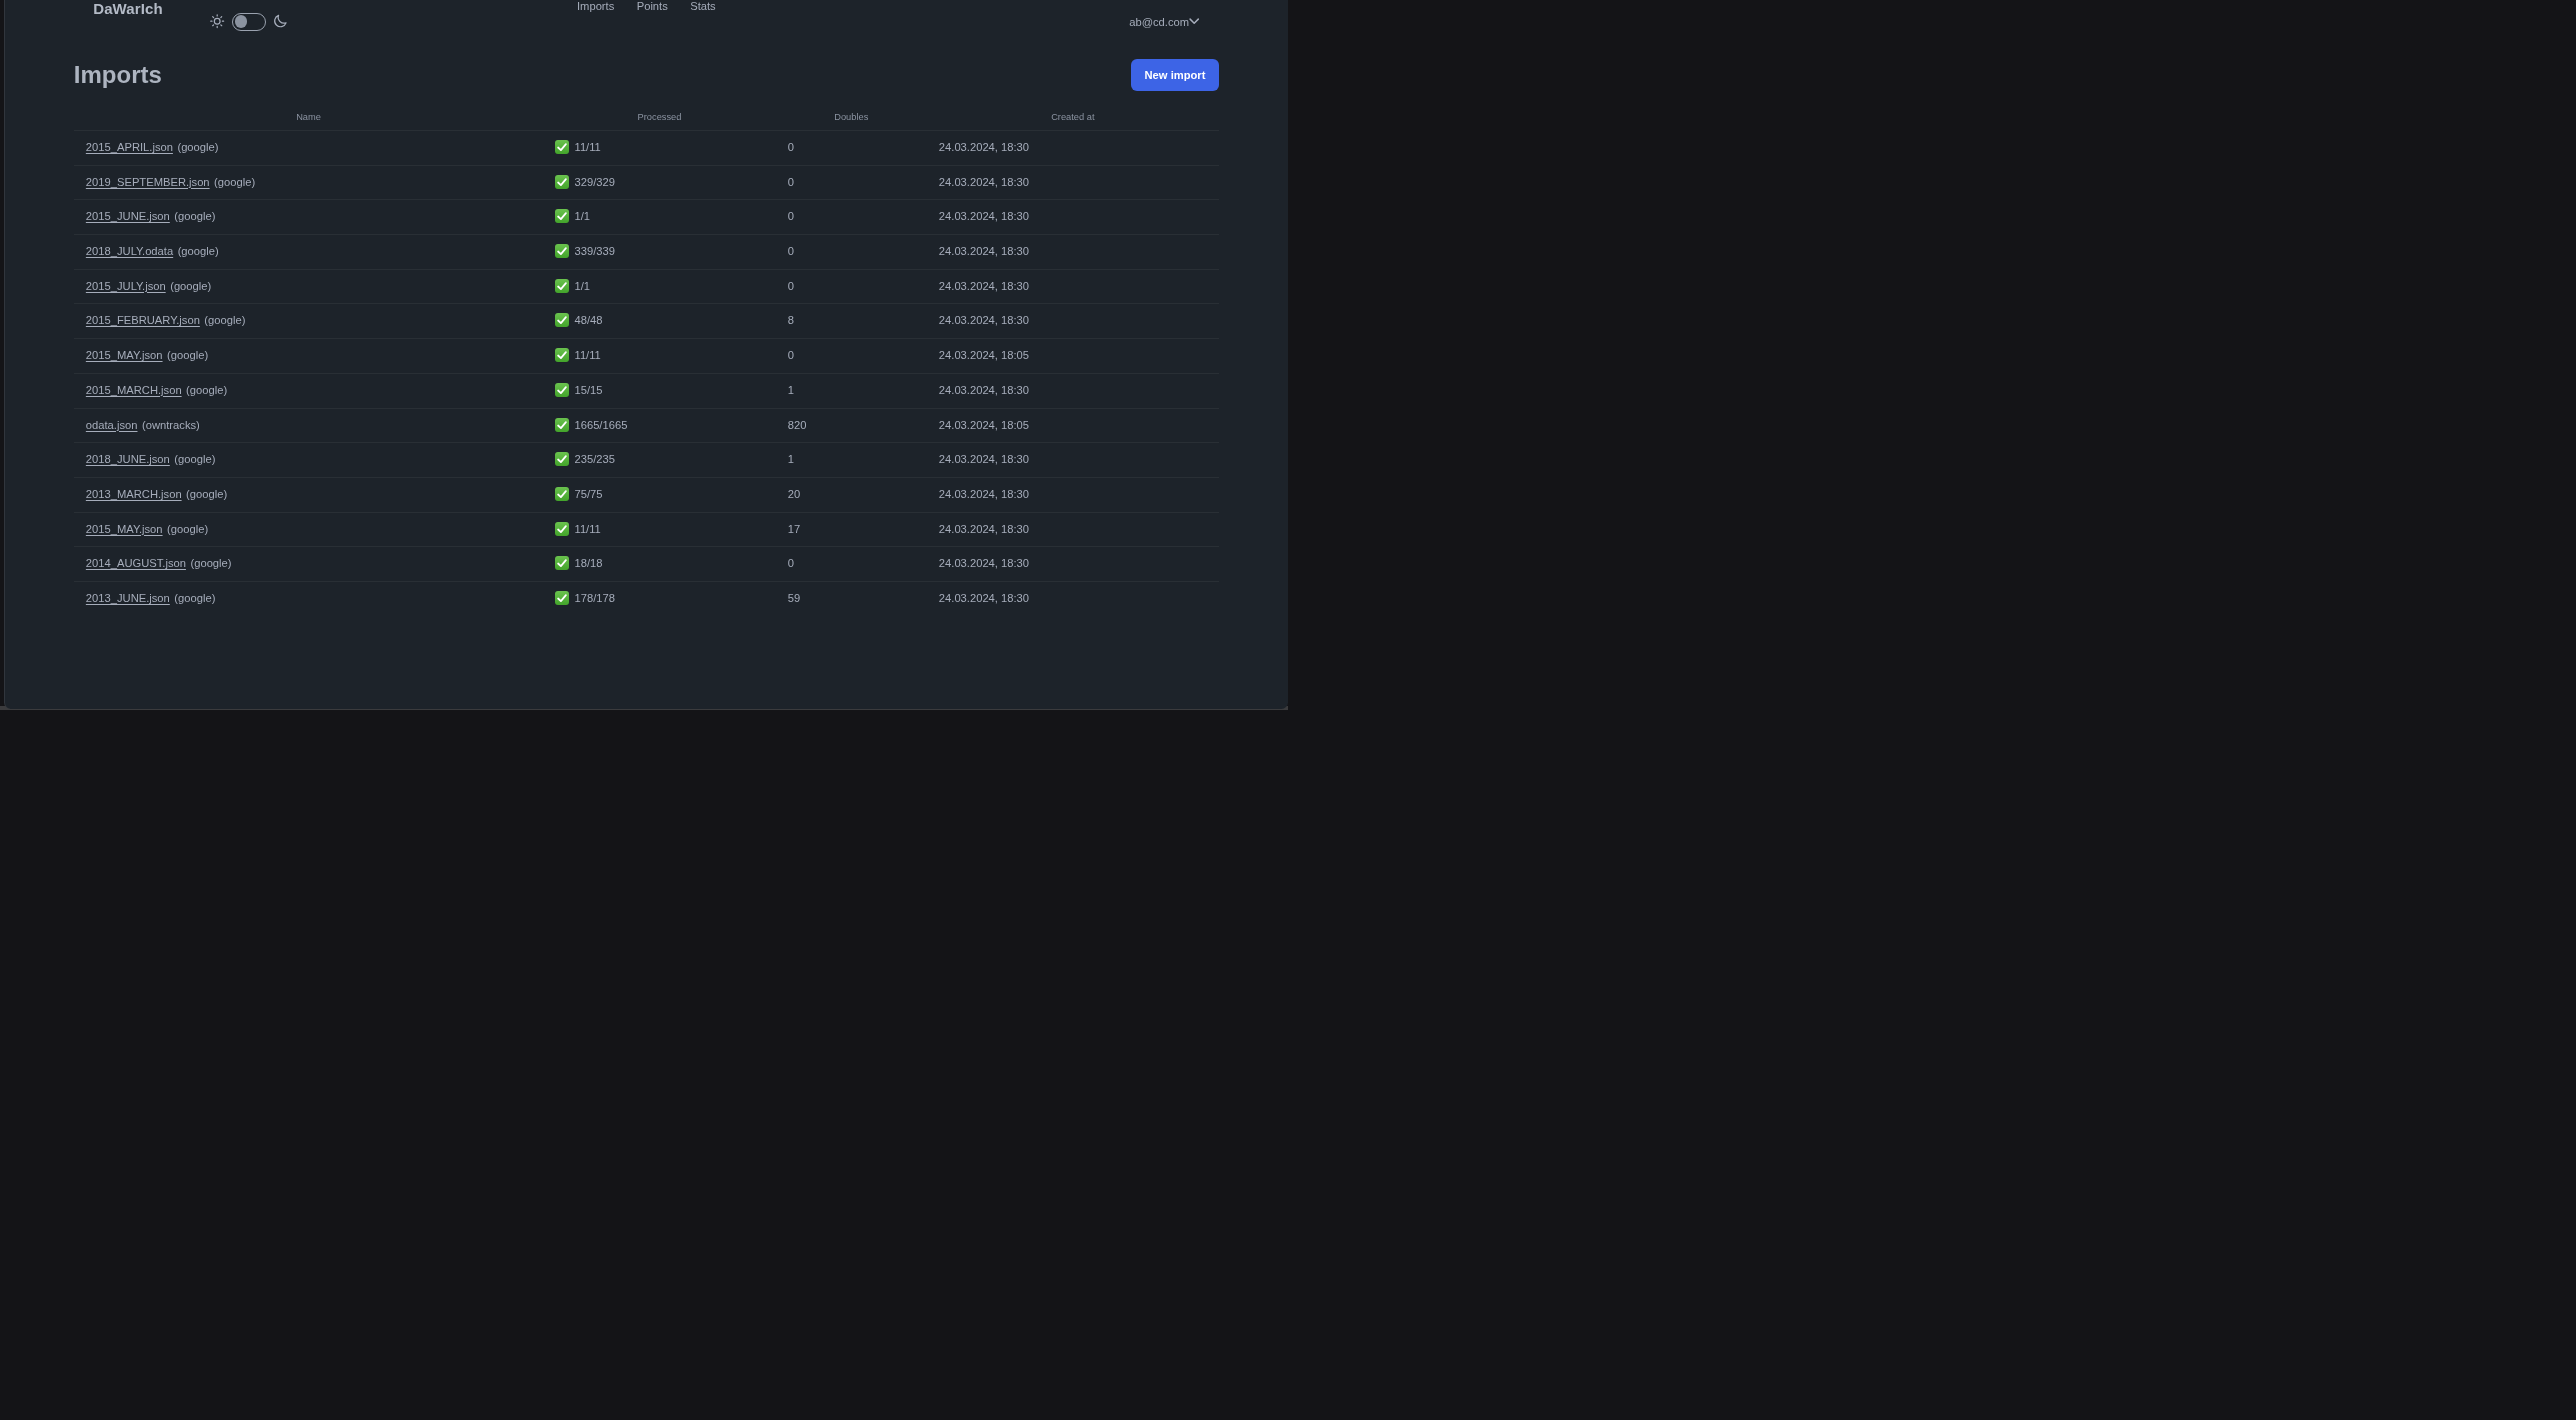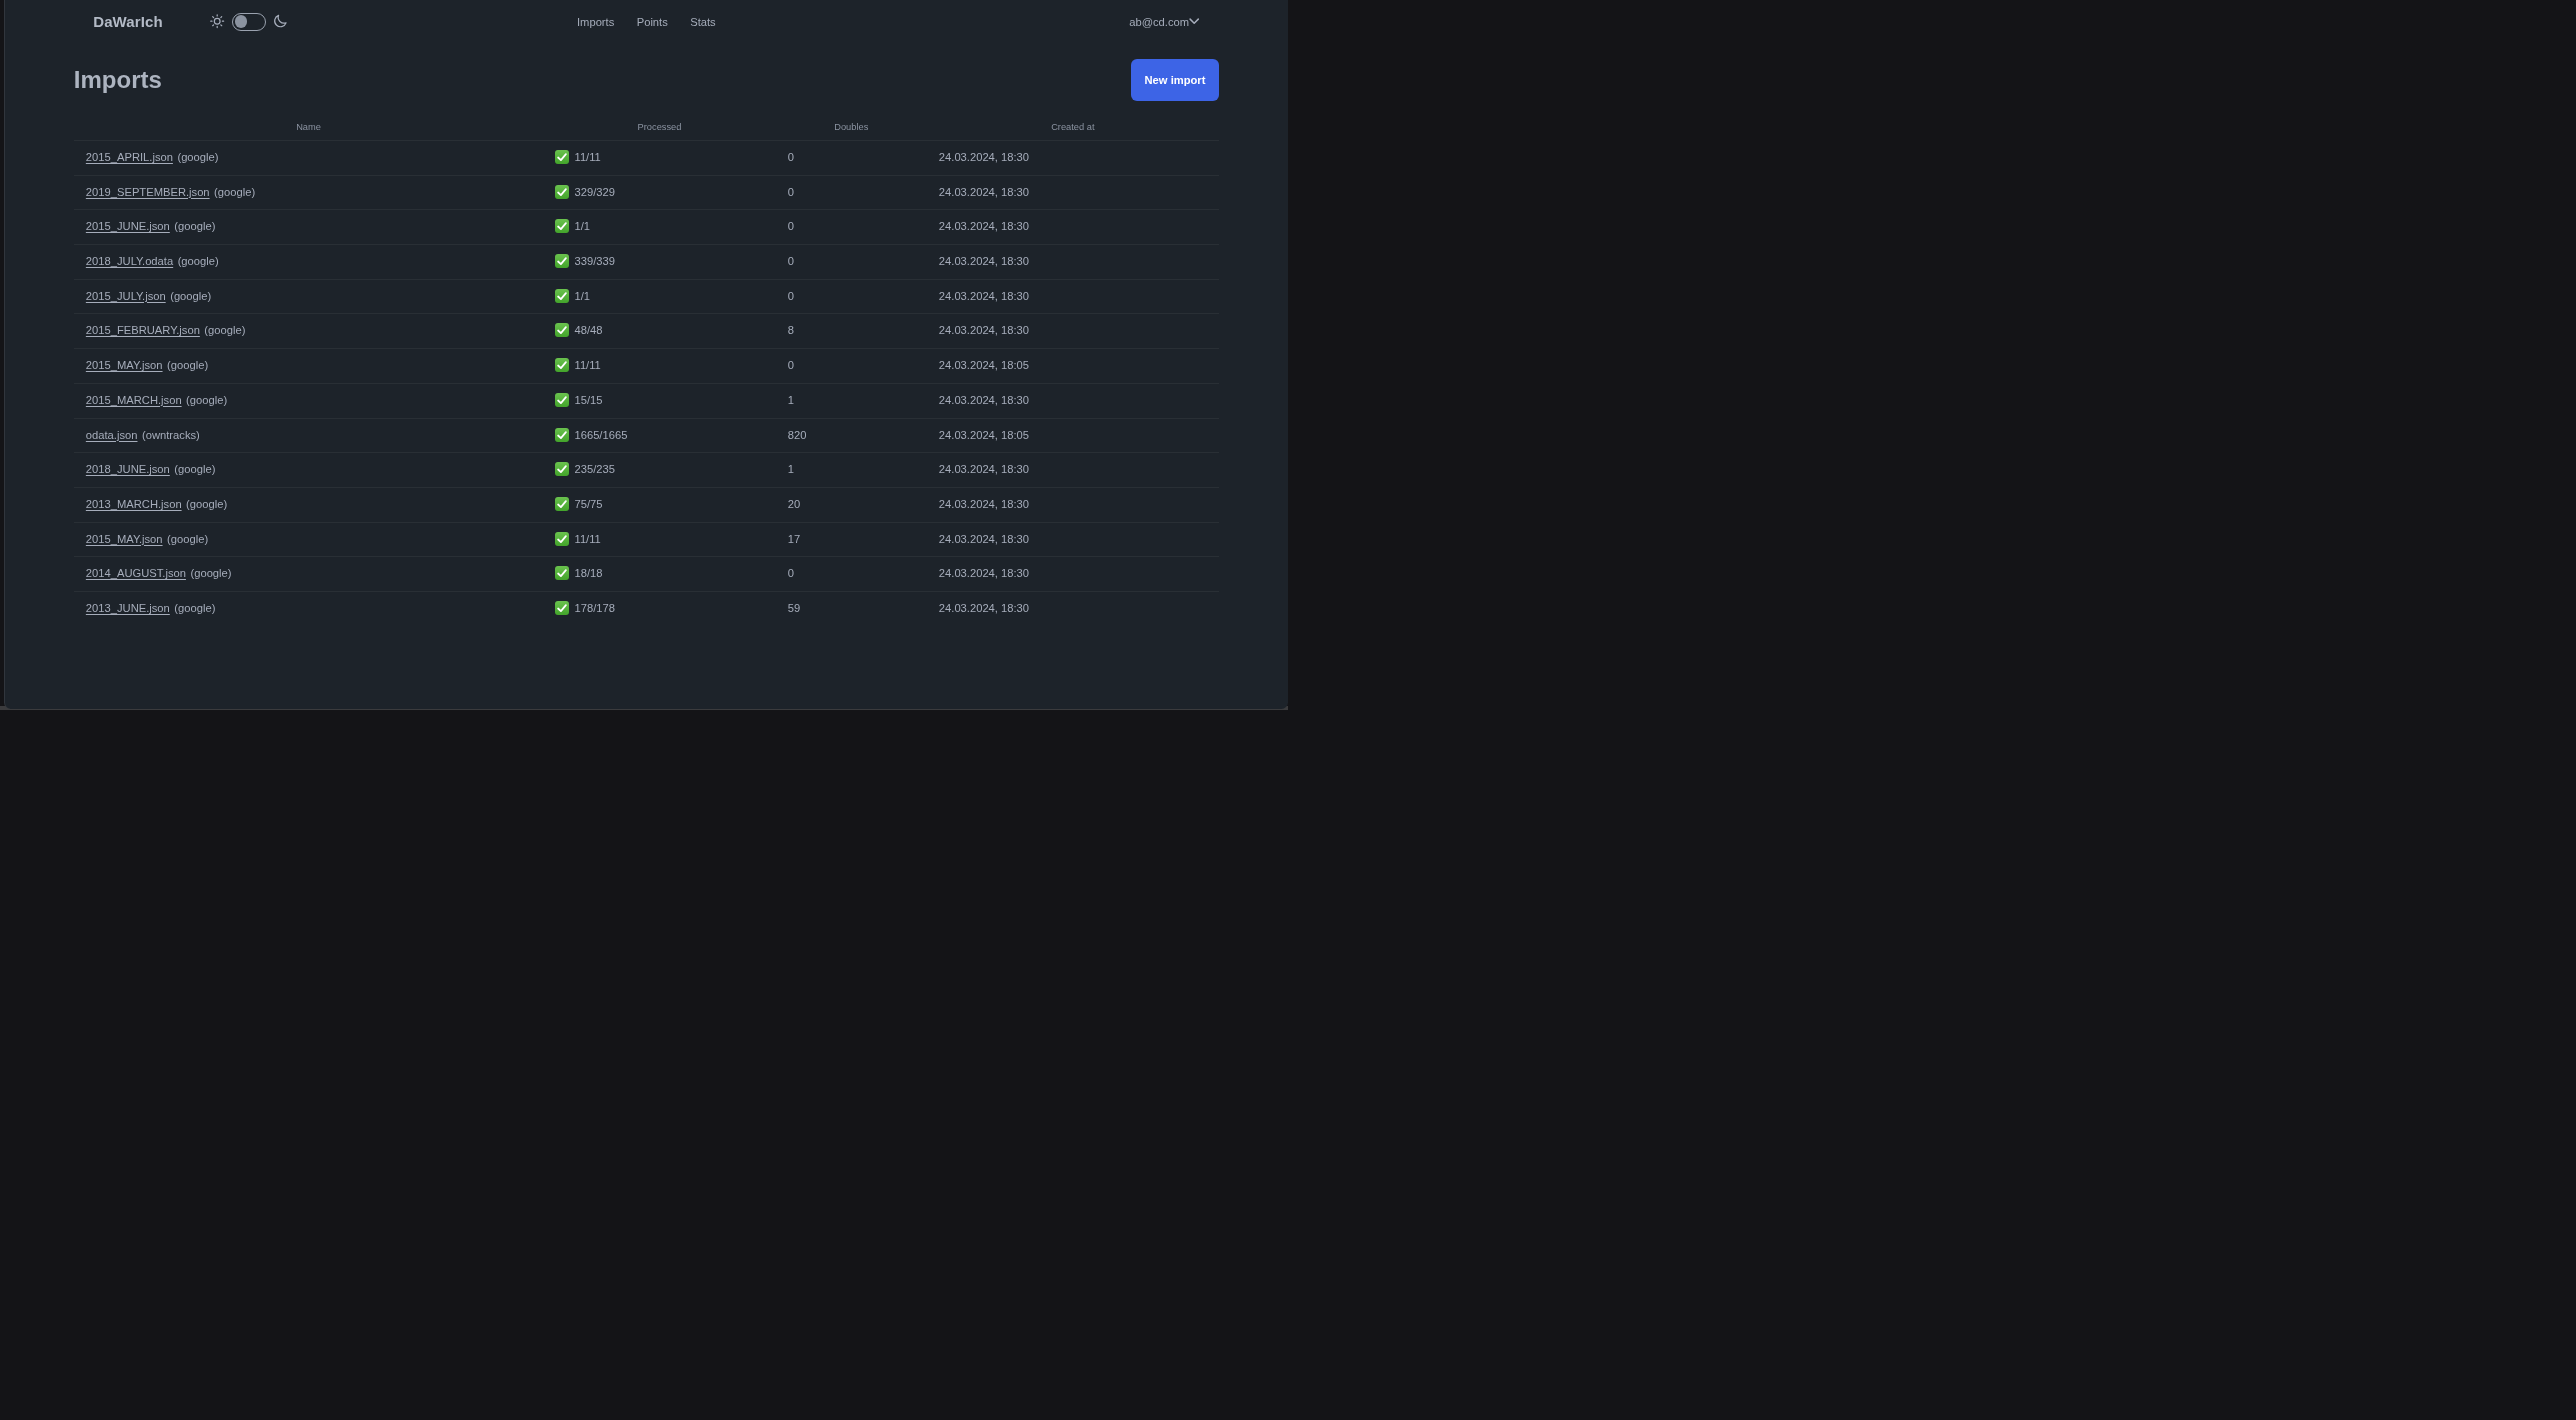--- a/index.html
+++ b/index.html
@@ -20,21 +20,21 @@
     border-left: 0.7px solid rgba(255,255,255,0.09);
     border-bottom-left-radius: 6.7px;
     border-bottom-right-radius: 6.7px;
     overflow: hidden;
   }
   
   .navbar { height: 43px; }
   .navbar-inner {
     max-width: 1145px; margin: 0 auto; height: 100%;
     padding: 0 19.4px;
-    display: flex; align-items: center; position: relative;
+    display: flex; position: relative;
   }
   .logo {
     font-size: 15px; font-weight: 700; color: #b3bac6;
     text-decoration: none; letter-spacing: 0.1px; cursor: pointer;
   }
   .theme-switcher { display: flex; align-items: center; gap: 6.7px; margin-left: 46px; }
   .icon { display: inline-flex; color: #a6adbb; }
   .toggle {
     width: 34px; height: 18px; border: 1.1px solid #9aa2af; border-radius: 9.7px;
     position: relative; background: transparent; cursor: pointer; display: inline-block;
@@ -54,21 +54,21 @@
   }
   
   .container { max-width: 1145px; margin: 0 auto; }
   .page-header {
     margin-top: 16.4px;
     display: flex; align-items: center; justify-content: space-between;
   }
   .page-title { font-size: 24px; font-weight: 700; color: #adb4c0; line-height: 28px; }
   .btn-primary {
     background: #3d64e6; color: #ffffff; border: none; border-radius: 6px;
-    font-size: 11.2px; font-weight: 600; padding: 0 13.4px; height: 42px;
+    font-size: 11.2px; font-weight: 600; padding: 0 13.4px; height: 32px;
     font-family: inherit; cursor: pointer;
   }
   
   table.imports {
     width: 100%; margin-top: 12px;
     border-collapse: collapse; table-layout: fixed;
   }
   table.imports th {
     text-align: center; font-size: 9.3px; font-weight: 400; color: #8b93a1;
     padding: 7.5px 12px; height: 27px;

